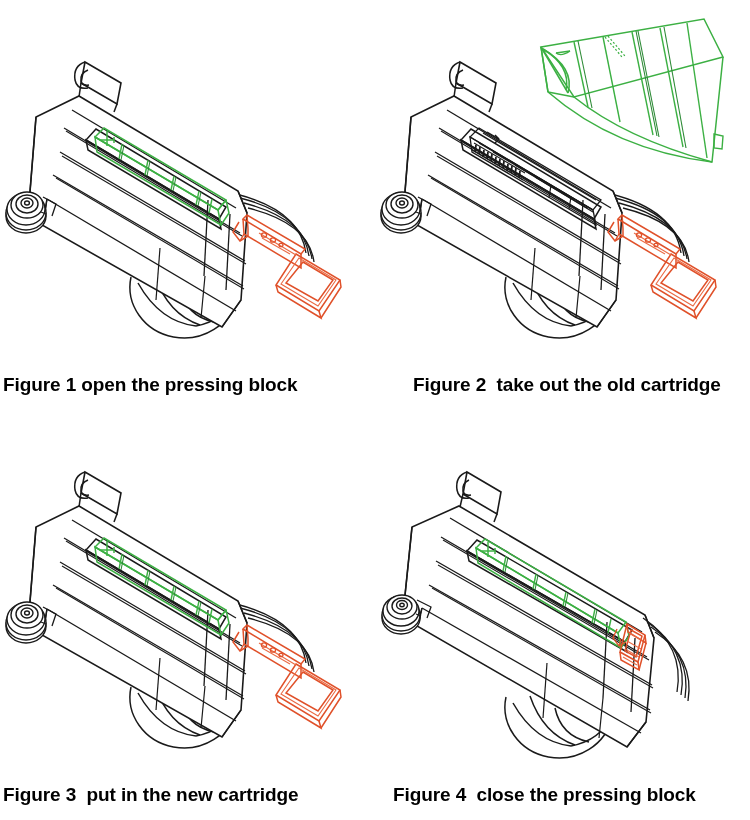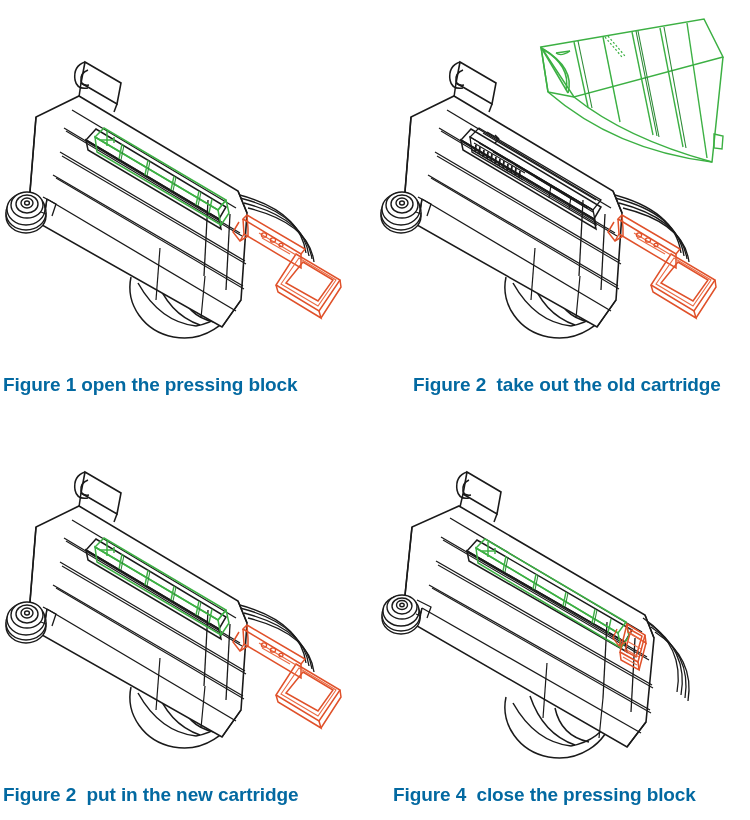--- a/index.html
+++ b/index.html
@@ -35,21 +35,21 @@
     display: block;
     width: 375px;
     height: 365px;
   }
   .caption {
     position: absolute;
     left: 3px;
     bottom: 14px;
     font-size: 19px;
     font-weight: bold;
-    color: #0369a1;
+    color: #000000;
     letter-spacing: -0.1px;
     white-space: pre;
     font-family: "Liberation Sans", sans-serif;
   }
   .caption.right-col {
     left: 38px;
   }
   #p1 { left: 0;   top: 0; }
   #p2 { left: 375px; top: 0; }
   #p3 { left: 0;   top: 410px; }
@@ -350,21 +350,21 @@
             <use href="#body-base"></use>
           </g>
         <g>
             <use href="#cart-seated"></use>
           </g>
         <g>
             <use href="#press-open"></use>
           </g>
       </svg>
     </div>
-    <div class="caption">Figure 2  put in the new cartridge</div>
+    <div class="caption">Figure 3  put in the new cartridge</div>
   </div>
 
   <div class="panel" id="p4">
     <div class="panel-figure">
       <svg viewBox="0 0 375 365" xmlns="http://www.w3.org/2000/svg">
         <defs>
 
           <g id="body-base-4">
             <g fill="none" stroke="#1a1a1a" stroke-width="1.5">
               <path d="M 151 287 A 53 50 0 0 0 257 307"></path>

